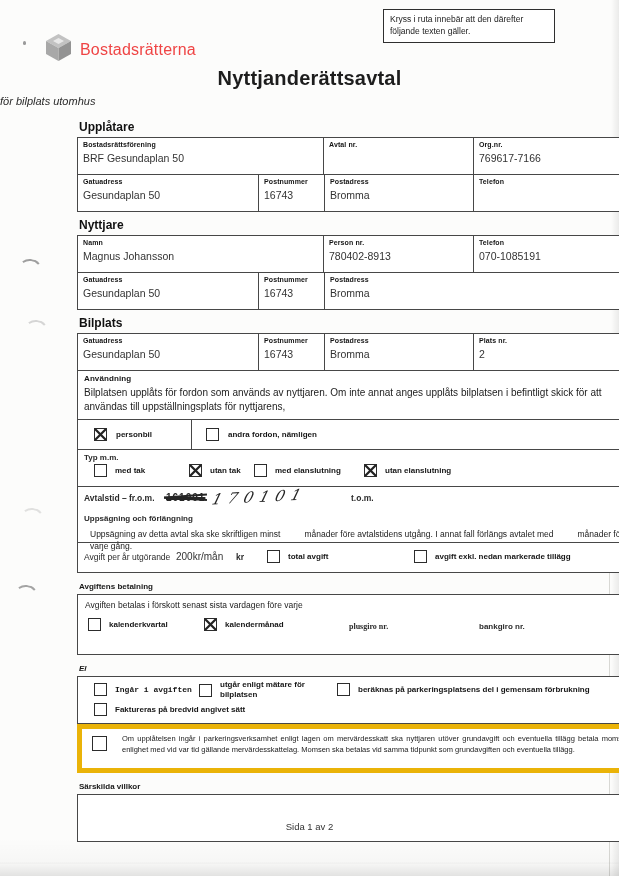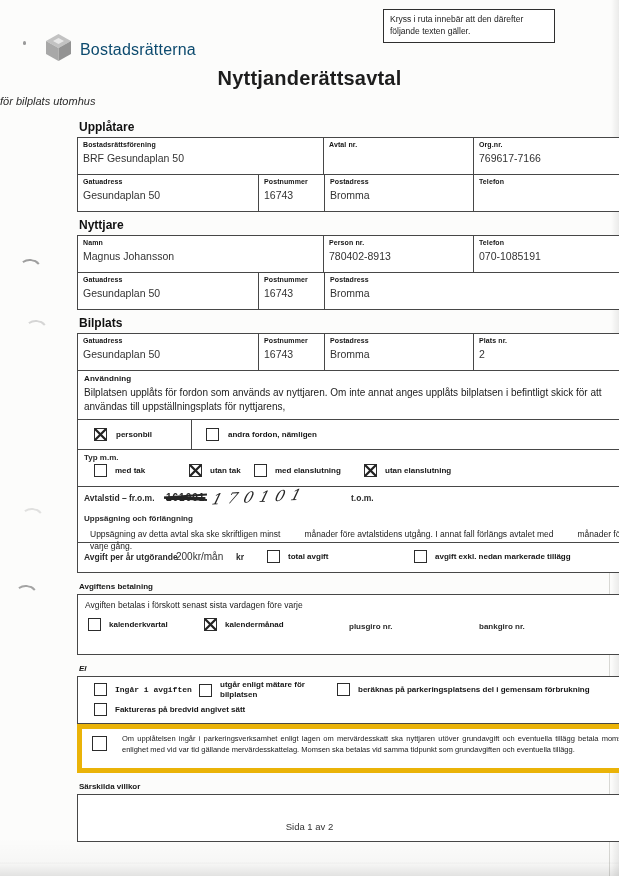--- a/index.html
+++ b/index.html
@@ -14,21 +14,21 @@
   .edge-right-line { position:absolute; top:370px; bottom:0; left:609px; width:1px; background:#d8d8d4; }
   .edge-bottom { position:absolute; left:0; bottom:0; width:100%; height:14px;
     background:linear-gradient(to bottom, rgba(0,0,0,0.01), rgba(0,0,0,0.10)); }
   .edge-bottom2 { position:absolute; left:0; bottom:12px; width:100%; height:26px;
     background:linear-gradient(to bottom, rgba(0,0,0,0), rgba(0,0,0,0.025)); }
   .punch { position:absolute; width:20px; height:18px; border:2px solid transparent;
     border-top-color:#8f8f8f; border-radius:50%; transform:rotate(7deg); }
   .speck { position:absolute; width:3px; height:4px; background:#9a9a9a; border-radius:2px; }
   
   .logo { position:absolute; left:45px; top:33px; display:flex; align-items:center; gap:8px; }
-  .logo-text { font-size:16px; color:#0c4a6e; letter-spacing:0.2px; }
+  .logo-text { font-size:16px; color:#ef4444; letter-spacing:0.2px; }
   .notice { position:absolute; left:383px; top:9px; width:158px;
     border:1px solid #2f2f2f; padding:4px 6px; font-size:8.5px; line-height:1.4; color:#222; background:#fff; }
   .title { position:absolute; left:0; top:67px; width:100%; text-align:center;
     font-size:20px; font-weight:bold; color:#1d1d1d; letter-spacing:0.2px; }
   .subtitle { position:absolute; left:0; top:95px; width:100%; text-align:left;
     font-size:11px; font-style:italic; color:#2a2a2a; }
   
   .content { position:absolute; left:77px; top:114px; width:561px; }
   .sect { font-size:12px; font-weight:bold; color:#111; margin:7px 0 3px 2px; line-height:13px; }
   .minihead { font-size:8px; font-weight:bold; color:#161616; margin:9px 0 3px 2px; }
@@ -71,21 +71,21 @@
     border-top:2px solid #262626; transform:rotate(-4deg); }
   .scribble::before { content:''; position:absolute; left:-2px; right:-2px; bottom:3px;
     border-top:2px solid #262626; transform:rotate(3deg); }
   .hand { position:absolute; left:135px; top:-3px; font-family:"DejaVu Serif", serif; font-style:italic;
     font-size:15px; letter-spacing:6px; color:#262626; transform:skewX(-18deg) rotate(-3deg); }
   .tom { position:absolute; left:273px; top:2px; font-size:8.5px; font-weight:bold; }
   .upps-label { font-size:8px; font-weight:bold; margin:7px 0 0 6px; }
   .upps-text { font-size:8.5px; line-height:1.4; color:#222; margin:6px 6px 0 12px; }
   .gap { display:inline-block; width:24px; }
   .avgift-row { height:29px; }
-  .avgift-label { position:absolute; left:6px; top:9px; font-size:8.5px; font-weight:bold; }
+  .avgift-label { position:absolute; left:6px; top:9px; font-size:8.5px; font-weight:normal; }
   .avgift-value { position:absolute; left:98px; top:8px; font-size:10px; color:#333; }
   .avgift-unit { position:absolute; left:158px; top:9px; font-size:8.5px; font-weight:bold; }
   
   .paybox { border:1px solid #474747; background:#fff; height:54px; position:relative; padding-top:5px; }
   .pay-intro { font-size:8.5px; color:#222; margin-left:7px; }
   .pay-items { position:relative; height:20px; margin-top:8px; }
   .giro { position:absolute; top:4px; font-size:8px; font-weight:bold; }
   .elbox { border:1px solid #474747; background:#fff; position:relative; height:46px; }
   .el-row1 { position:relative; height:26px; }
   .el-row2 { position:relative; height:18px; }
@@ -288,21 +288,21 @@
       <div class="pay-intro">Avgiften betalas i förskott senast sista vardagen före varje</div>
       <div class="pay-items">
         <span class="cbitem" style="left:10px;">
           <span class="cb"></span>
           <span class="cblabel">kalenderkvartal</span>
         </span>
         <span class="cbitem" style="left:126px;">
           <span class="cb checked"></span>
           <span class="cblabel">kalendermånad</span>
         </span>
-        <span class="giro" style="left:271px;">plusgiro nr.</span>
+        <span class="giro" style="left:271px;font-family:Liberation Serif, serif;">plusgiro nr.</span>
         <span class="giro" style="left:401px;">bankgiro nr.</span>
       </div>
     </div>
 
     <div class="minihead it">El</div>
     <div class="elbox">
       <div class="el-row1">
         <span class="cbitem" style="left:16px; top:6px;font-family:Liberation Mono, monospace;">
           <span class="cb"></span>
           <span class="cblabel">Ingår i avgiften</span>

